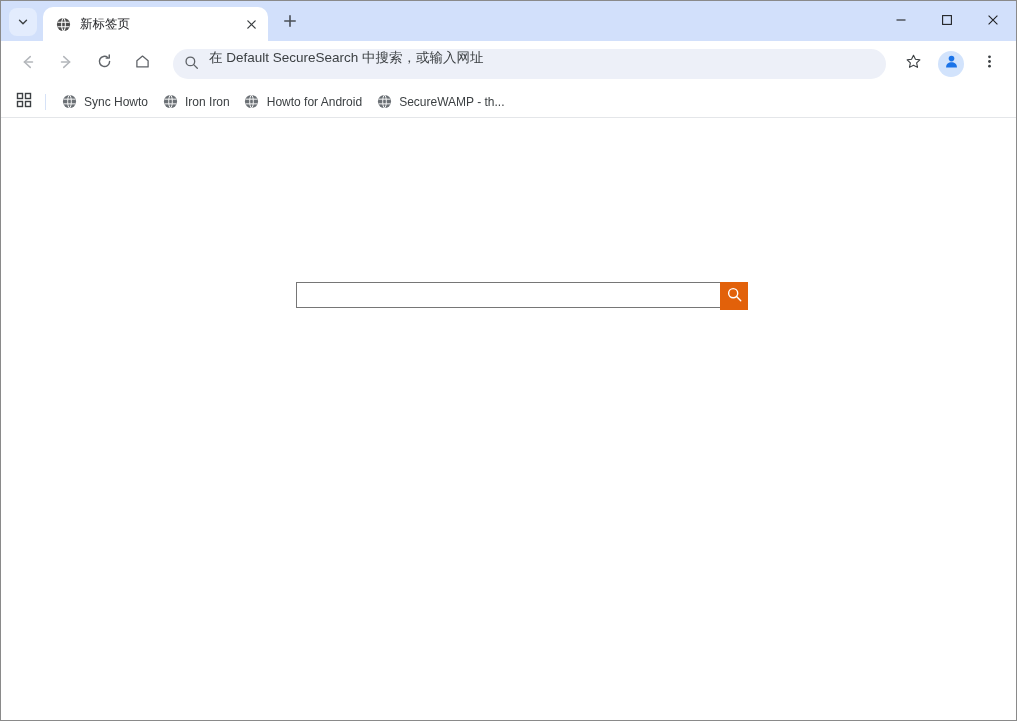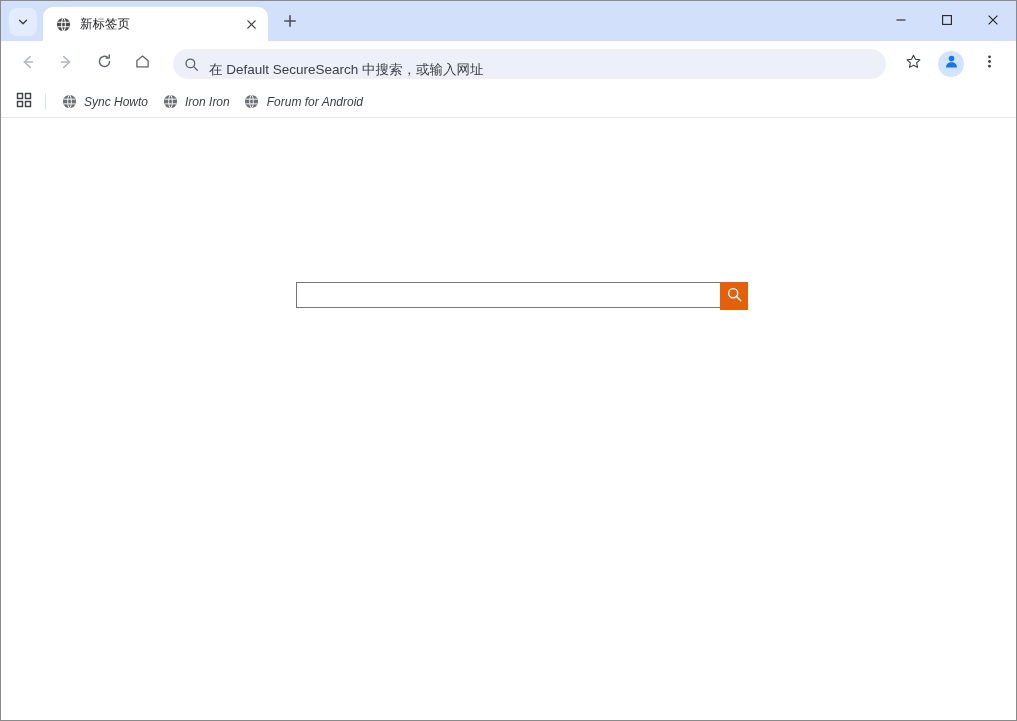--- a/index.html
+++ b/index.html
@@ -134,21 +134,21 @@
     cursor: pointer;
     flex: none;
     margin: 0 4px;
   }
   .omnibox {
     flex: 1;
     height: 30px;
     background: #edf0f8;
     border-radius: 15px;
     display: flex;
-    align-items: flex-end;
+    align-items: flex-start;
     margin: 0 8px 0 12px;
     padding: 0 6px 0 4px;
     box-sizing: border-box;
     cursor: text;
   }
   .omni-icon {
     width: 28px;
     height: 28px;
     display: flex;
     align-items: center;
@@ -179,21 +179,20 @@
   
   .bookmarks {
     height: 32px;
     background: #ffffff;
     display: flex;
     align-items: center;
     padding: 0 10px;
     box-sizing: border-box;
     border-bottom: 1px solid #e4e6e9;
     flex: none;
-    font-style: italic;
   }
   .apps-btn {
     width: 26px;
     height: 26px;
     display: flex;
     align-items: center;
     justify-content: center;
     cursor: pointer;
     flex: none;
   }
@@ -445,23 +444,33 @@
 
 
     <div class="bm-item">
       <span class="bm-favicon">
         <svg width="15" height="15" viewBox="0 0 16 16">
           <circle cx="8" cy="8" r="7" fill="#6b7075"></circle>
           <path d="M8 1 C5.4 3 5.4 13 8 15 M8 1 C10.6 3 10.6 13 8 15" fill="none" stroke="#ffffff" stroke-width="1"></path>
           <path d="M1.6 5.5 L14.4 5.5 M1.6 10.5 L14.4 10.5" stroke="#ffffff" stroke-width="1"></path>
         </svg>
       </span>
-      <span class="bm-label">Forum for Android</span>
-    </div>
-
+      <span class="bm-label">Howto for Android</span>
+    </div>
+
+    <div class="bm-item">
+      <span class="bm-favicon">
+        <svg width="15" height="15" viewBox="0 0 16 16">
+          <circle cx="8" cy="8" r="7" fill="#6b7075"></circle>
+          <path d="M8 1 C5.4 3 5.4 13 8 15 M8 1 C10.6 3 10.6 13 8 15" fill="none" stroke="#ffffff" stroke-width="1"></path>
+          <path d="M1.6 5.5 L14.4 5.5 M1.6 10.5 L14.4 10.5" stroke="#ffffff" stroke-width="1"></path>
+        </svg>
+      </span>
+      <span class="bm-label">SecureWAMP - th...</span>
+    </div>
   </div>
 
   <div class="content">
     <div class="searchbox-wrap">
       <input class="searchbox-input" type="text" placeholder="" style="">
       <button class="searchbox-btn">
         <span>
           <svg width="17" height="17" viewBox="0 0 18 18">
             <circle cx="7.6" cy="7.6" r="4.8" fill="none" stroke="#ffffff" stroke-width="1.5"></circle>
             <path d="M11.2 11.2 L15.6 15.6" stroke="#ffffff" stroke-width="1.5" stroke-linecap="round"></path>

